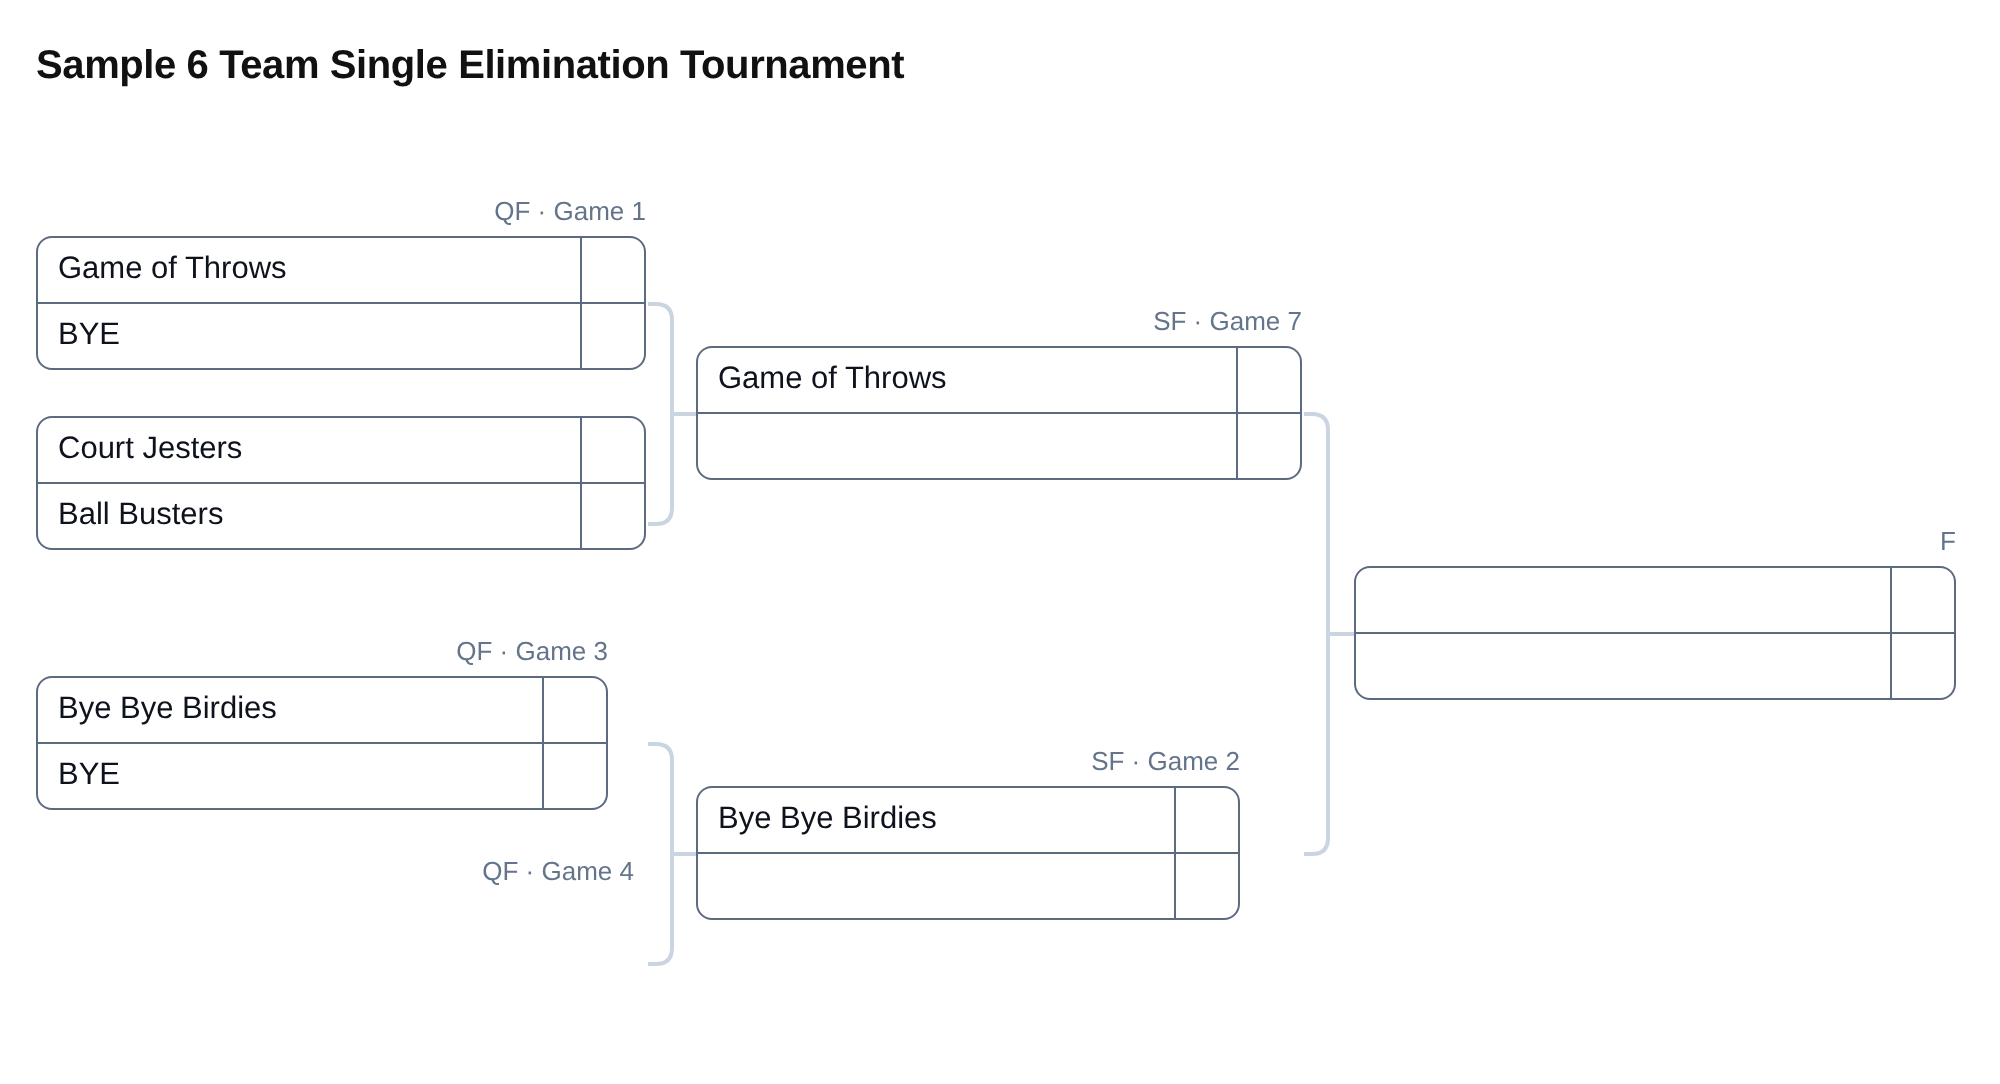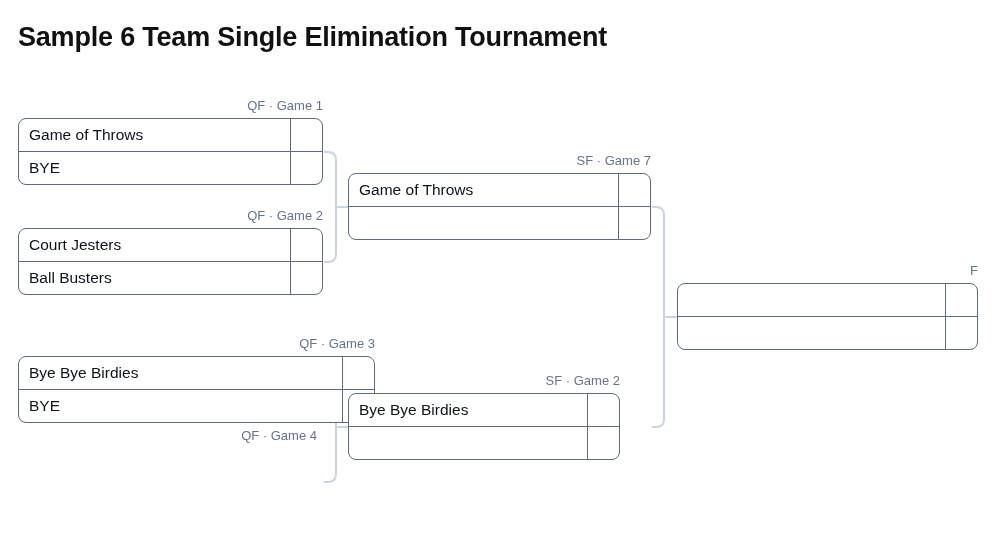--- a/index.html
+++ b/index.html
@@ -14,21 +14,21 @@
   html,body{width:1000px;height:542px;}
   body{
     background:var(--bg);
     font-family:"Liberation Sans","DejaVu Sans",sans-serif;
     position:relative;
     overflow:hidden;
   }
   .stage{position:absolute;inset:0;width:1000px;height:542px;}
   .page-title{
     position:absolute;left:18px;top:22px;
-    font-size:27px;font-weight:700;color:var(--title-text);
+    font-size:20px;font-weight:700;color:var(--title-text);
     letter-spacing:-0.2px;white-space:nowrap;
   }
   .connectors{position:absolute;left:0;top:0;width:1000px;height:542px;pointer-events:none;}
   .connectors path{stroke:var(--connector);stroke-width:2;fill:none;}
   .match{position:absolute;}
   .match-label{
     height:16px;line-height:16px;margin-bottom:4px;margin-left:1px;
     font-size:13px;color:var(--round-label);white-space:nowrap;text-align:right;
   }
   .match-box{
@@ -78,34 +78,33 @@
         <div class="score-cell"></div>
       </div>
       <div class="seat">
         <div class="team-name">BYE</div>
         <div class="score-cell"></div>
       </div>
     </div>
   </div>
 
   <div class="match" style="left:18px;top:208px;width:305px">
-    <div class="match-label">QF · Game 2</div>
     <div class="match-box">
       <div class="seat">
         <div class="team-name">Court Jesters</div>
         <div class="score-cell"></div>
       </div>
       <div class="seat">
         <div class="team-name">Ball Busters</div>
         <div class="score-cell"></div>
       </div>
     </div>
   </div>
 
-  <div class="match" style="left:18px;top:336px;width:357px">
+  <div class="match" style="left:18px;top:318px;width:286px">
     <div class="match-label">QF · Game 3</div>
     <div class="match-box">
       <div class="seat">
         <div class="team-name">Bye Bye Birdies</div>
         <div class="score-cell"></div>
       </div>
       <div class="seat">
         <div class="team-name">BYE</div>
         <div class="score-cell"></div>
       </div>

